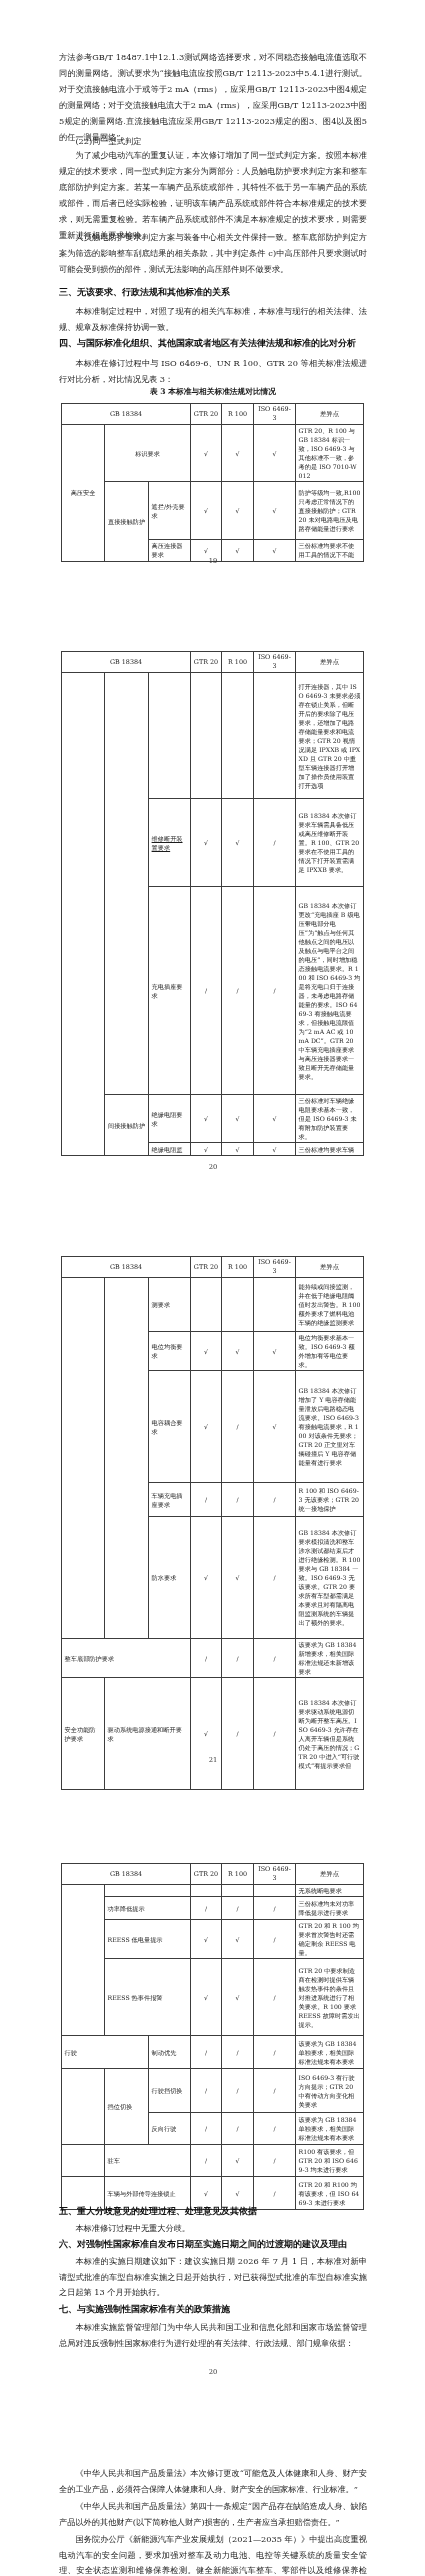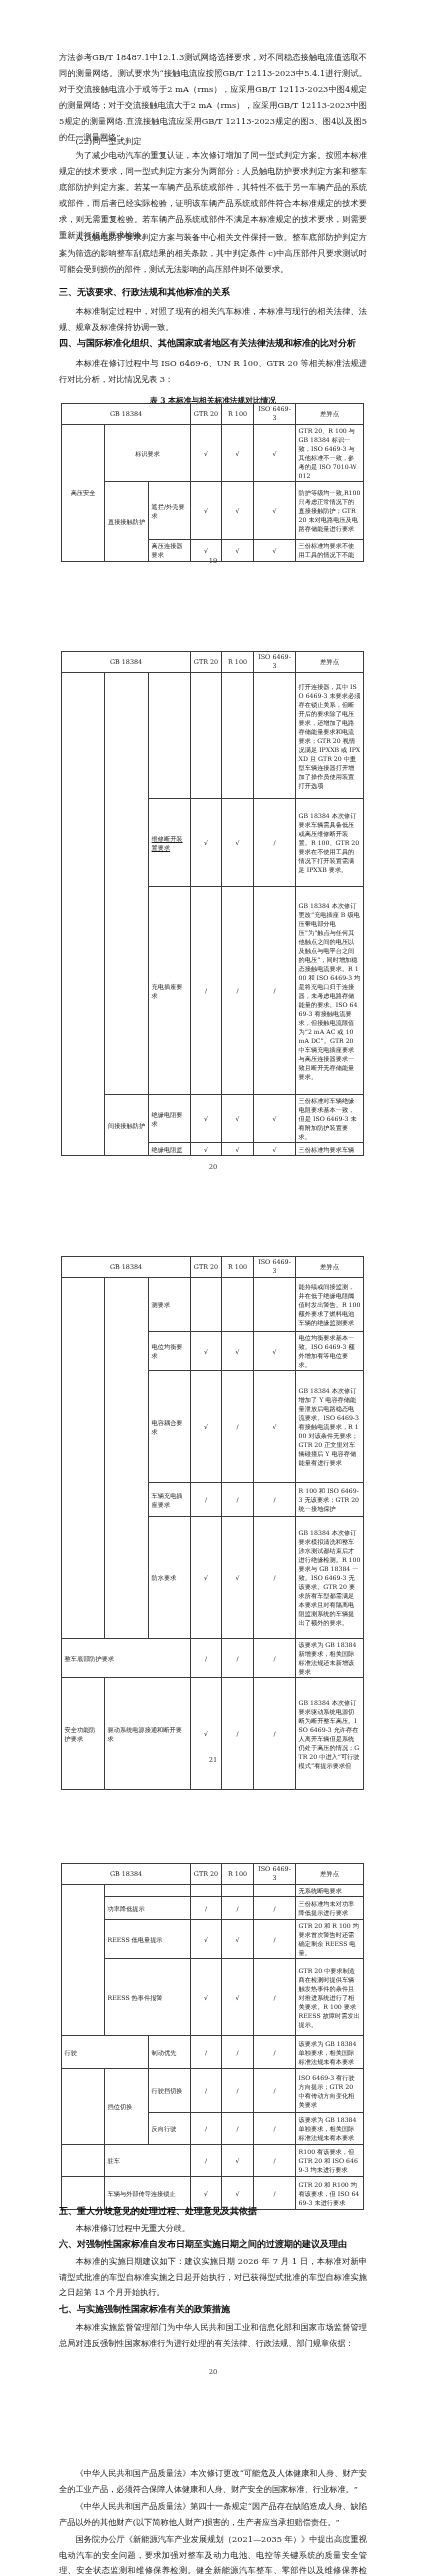--- a/index.html
+++ b/index.html
@@ -32,21 +32,21 @@
 
   <div class="page">
     <div class="para" style="top:49px">方法参考GB/T 18487.1中12.1.3测试网络选择要求，对不同稳态接触电流值选取不同的测量网络。测试要求为“接触电流应按照GB/T 12113-2023中5.4.1进行测试。对于交流接触电流小于或等于2 mA（rms），应采用GB/T 12113-2023中图4规定的测量网络；对于交流接触电流大于2 mA（rms），应采用GB/T 12113-2023中图5规定的测量网络.直流接触电流应采用GB/T 12113-2023规定的图3、图4以及图5的任一测量网络”。</div>
     <div class="para ind" style="top:133px">(22)同一型式判定</div>
     <div class="para ind" style="top:147px">为了减少电动汽车的重复认证，本次修订增加了同一型式判定方案。按照本标准规定的技术要求，同一型式判定方案分为两部分：人员触电防护要求判定方案和整车底部防护判定方案。若某一车辆产品系统或部件，其特性不低于另一车辆产品的系统或部件，而后者已经实际检验，证明该车辆产品系统或部件符合本标准规定的技术要求，则无需重复检验。若车辆产品系统或部件不满足本标准规定的技术要求，则需要重新进行相关要求检验。</div>
     <div class="para ind" style="top:229px">人员触电防护要求判定方案与装备中心相关文件保持一致。整车底部防护判定方案为筛选的影响整车刮底结果的相关条款，其中判定条件 c)中高压部件只要求测试时可能会受到损伤的部件，测试无法影响的高压部件则不做要求。</div>
     <div class="hd1" style="top:286px">三、无该要求、行政法规和其他标准的关系</div>
     <div class="para ind" style="top:303px">本标准制定过程中，对照了现有的相关汽车标准，本标准与现行的相关法律、法规、规章及标准保持协调一致。</div>
     <div class="hd1" style="top:337px">四、与国际标准化组织、其他国家或者地区有关法律法规和标准的比对分析</div>
     <div class="para ind" style="top:355px">本标准在修订过程中与 ISO 6469-6、UN R 100、GTR 20 等相关标准法规进行对比分析，对比情况见表 3：</div>
-    <div class="cap" style="top:396px">表 3  本标准与相关标准法规对比情况</div>
+    <div class="cap" style="top:387px">表 3  本标准与相关标准法规对比情况</div>
 
     <table class="tbl" style="top:403px">
       <colgroup>
           <col style="width:43px">
           <col style="width:44px">
           <col style="width:42px">
           <col style="width:31px">
           <col style="width:32px">
           <col style="width:42px">
           <col style="width:68px">

